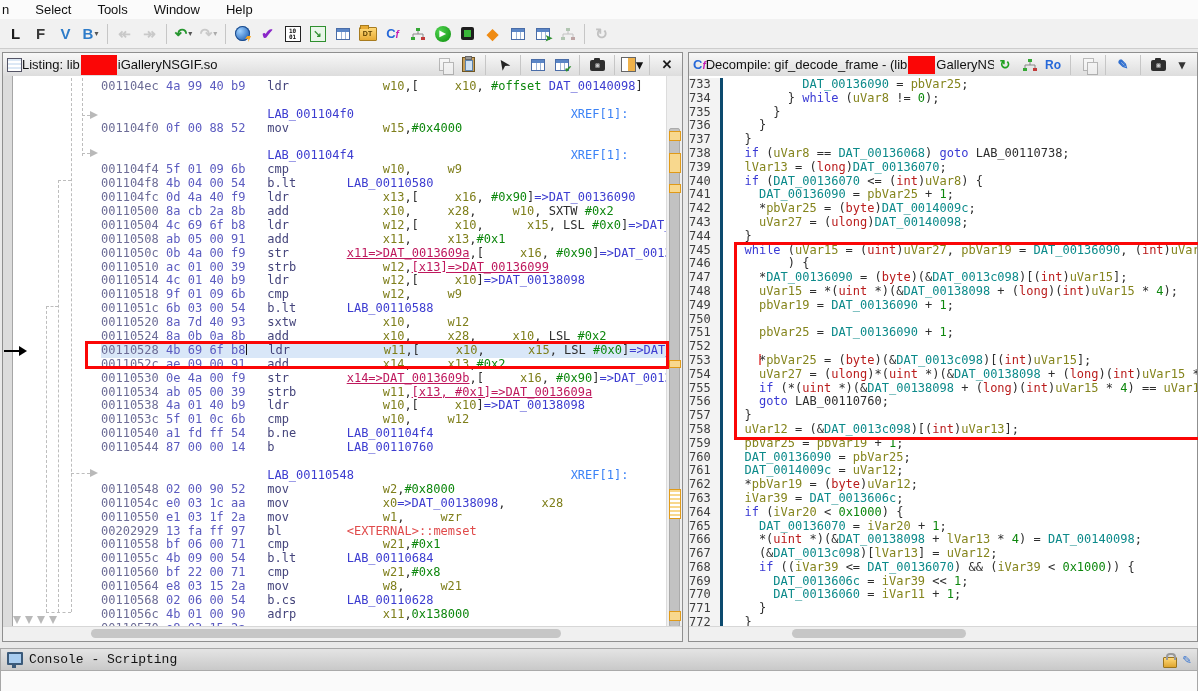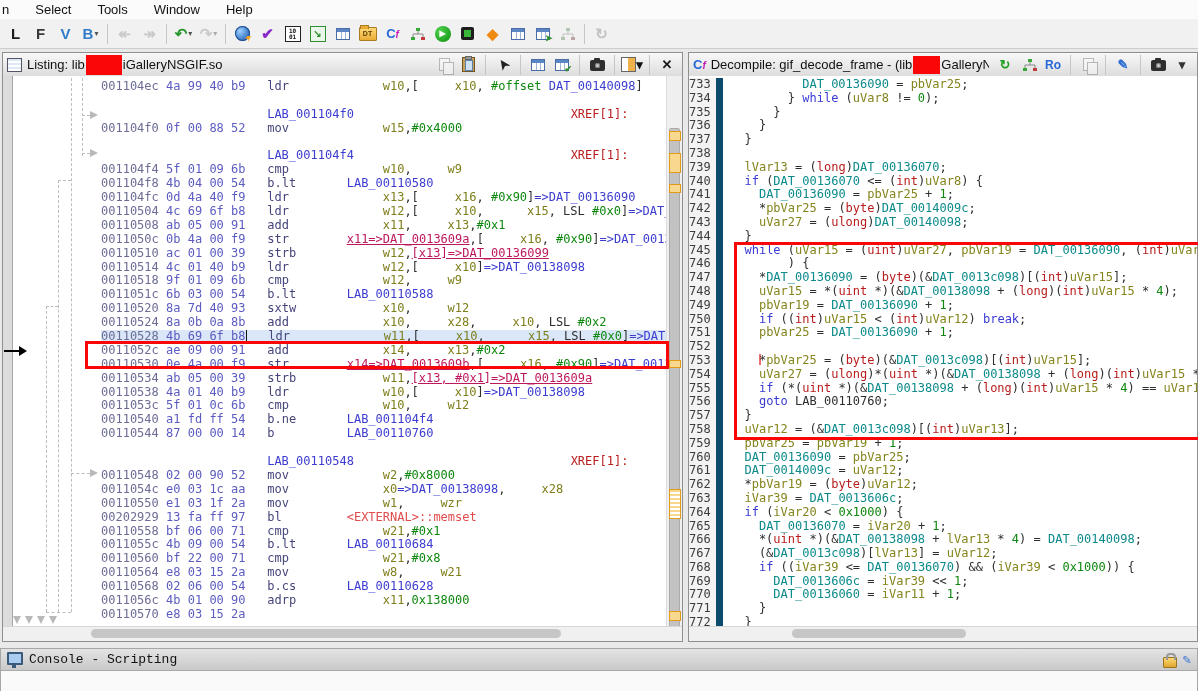--- a/index.html
+++ b/index.html
@@ -59,21 +59,21 @@
   .i-mon::after{content:"";position:absolute;left:3px;bottom:-5px;width:4px;height:3px;background:#3b5a7a;}
   .i-listing{width:13px;height:12px;border:1px solid #556;background:
      repeating-linear-gradient(#dce8f5 0 2px,#fff 2px 4px);}
   svg.tree{display:block;}
 
   
   .panel{position:absolute;top:52px;height:590px;background:#fff;border:1px solid #8f8f8f;box-sizing:border-box;}
   #listing{left:2px;width:681px;}
   #decomp{left:688px;width:510px;}
   .phead{height:23px;background:linear-gradient(#f8f8f8,#ddd);border-bottom:1px solid #b0b0b0;
-         display:flex;align-items:center;font-size:13px;color:#111;padding:0 4px;gap:5px;}
+         display:flex;align-items:center;font-size:13px;color:#111;padding:0 4px;}
   .phead .ptitle{white-space:nowrap;overflow:hidden;flex:1;display:flex;align-items:center;gap:0;}
   .phead .hicons{display:flex;align-items:center;gap:2px;flex:none;}
   .hic{width:22px;height:20px;display:flex;align-items:center;justify-content:center;font-size:13px;font-weight:bold;position:relative;}
   .hic.dis{opacity:.45;}
   .redact{display:inline-block;background:#fb0606;width:36px;height:20px;margin:0 1px;flex:none;}
   #decomp .redact{width:27px;height:18px;}
   .pbody{position:absolute;left:0;right:0;top:23px;bottom:14px;overflow:hidden;background:#fff;}
   .hscroll{position:absolute;left:0;right:0;bottom:0;height:14px;background:#f0f0f0;border-top:1px solid #d7d7d7;}
   .hscroll .thumb{position:absolute;top:2px;height:9px;background:#c6c6c6;border-radius:5px;}
   #listing .hscroll .thumb{left:88px;width:470px;}
@@ -86,33 +86,33 @@
   .hdash{position:absolute;height:0;border-top:1px dashed #bdbdbd;}
   .tri-r{position:absolute;width:0;height:0;border-top:4px solid transparent;border-bottom:4px solid transparent;border-left:8px solid #b9b9b9;}
   .tri-d{position:absolute;width:0;height:0;border-left:4px solid transparent;border-right:4px solid transparent;border-top:8px solid #b9b9b9;}
   #lcode{position:absolute;left:98px;right:16px;top:0;bottom:0;overflow:hidden;padding-top:4px;
          font:12px/13.9px "DejaVu Sans Mono",monospace;color:#2e2e2e;}
   .lline{white-space:pre;height:13.9px;}
   .lline.cur{background:#d9e7f8;}
   .addr{color:#6c6c96;} .byt{color:#5b5bc0;} .mn{color:#45457c;}
   .reg{color:#7e7e1a;margin-left:36px;} .num{color:#0d870d;} .ref{color:#3c3cd0;}
   .u{color:#be185d;text-decoration:underline;}
-  .ext{color:#e04b4b;} .xref{color:#b91c1c;}
+  .ext{color:#e04b4b;} .xref{color:#3b82f6;}
   .lcaret{display:inline-block;width:1px;height:11px;background:#111;vertical-align:-1px;}
   #lvscroll{position:absolute;right:0;top:0;width:15px;bottom:0;background:#efefef;border-left:1px solid #dcdcdc;}
   #lvscroll .vthumb{position:absolute;left:2px;right:2px;top:52px;height:497px;background:#c2c2c2;border:1px solid #ababab;border-radius:2px;}
   .omark{position:absolute;left:2px;width:10px;background:#f8d88e;border:1px solid #e09a18;z-index:3;}
   .omark.striped{background:repeating-linear-gradient(#f8d88e 0 2px,#fff 2px 4px);}
 
   
   #dcode{position:absolute;left:0;right:0;top:0;bottom:0;overflow:hidden;padding-top:2px;
          font:12px/13.8px "DejaVu Sans Mono",monospace;color:#2e2e2e;}
   .dline{display:flex;white-space:pre;height:13.8px;}
   .ln{width:34px;flex:none;text-align:right;padding-right:10px;background:#f3f3f3;
-      border-right:7px solid #0c4a6e;color:#3c3c3c;box-sizing:border-box;}
+      border-right:3px solid #0c4a6e;color:#3c3c3c;box-sizing:border-box;}
   .dc{padding-left:7px;}
   .g{color:#0c8a8a;text-align:center;} .k{color:#3a3ad4;} .t{color:#b91c1c;} .va{color:#84841c;} .n{color:#0d870d;}
   .dcaret{display:inline-block;width:2px;height:11px;background:#e87070;vertical-align:-1px;margin-right:-2px;}
 
   
   .redbox{position:absolute;border:3px solid #fb0606;z-index:50;pointer-events:none;}
   #ann-listing{left:85px;top:341px;width:578px;height:22px;}
   #ann-decomp{left:734px;top:242px;width:471px;height:192px;}
   #cur-arrow{position:absolute;left:4px;top:350px;width:15px;height:2px;background:#000;z-index:45;}
   #cur-arrow::after{content:"";position:absolute;right:-8px;top:-4px;border-left:8px solid #000;
@@ -296,20 +296,21 @@
     <div id="lcode">
         <div class="lline"><span class="addr">001104ec</span> <span class="byt">4a 99 40 b9</span>   <span class="mn">ldr        </span><span class="reg">w10</span>,[<span class="reg">x10</span>, <span class="num">#offset</span> <span class="ref">DAT_00140098</span>]</div>
         <div class="lline">&nbsp;</div>
         <div class="lline">                       <span class="ref">LAB_001104f0</span>                              <span class="xref">XREF[1]:</span></div>
         <div class="lline"><span class="addr">001104f0</span> <span class="byt">0f 00 88 52</span>   <span class="mn">mov        </span><span class="reg">w15</span>,<span class="num">#0x4000</span></div>
         <div class="lline">&nbsp;</div>
         <div class="lline">                       <span class="ref">LAB_001104f4</span>                              <span class="xref">XREF[1]:</span></div>
         <div class="lline"><span class="addr">001104f4</span> <span class="byt">5f 01 09 6b</span>   <span class="mn">cmp        </span><span class="reg">w10</span>,<span class="reg">w9</span></div>
         <div class="lline"><span class="addr">001104f8</span> <span class="byt">4b 04 00 54</span>   <span class="mn">b.lt       </span><span class="ref">LAB_00110580</span></div>
         <div class="lline"><span class="addr">001104fc</span> <span class="byt">0d 4a 40 f9</span>   <span class="mn">ldr        </span><span class="reg">x13</span>,[<span class="reg">x16</span>, <span class="num">#0x90</span>]<span class="ref">=&gt;DAT_00136090</span></div>
+        <div class="lline"><span class="addr">00110500</span> <span class="byt">8a cb 2a 8b</span>   <span class="mn">add        </span><span class="reg">x10</span>,<span class="reg">x28</span>,<span class="reg">w10</span>, SXTW <span class="num">#0x2</span></div>
         <div class="lline"><span class="addr">00110504</span> <span class="byt">4c 69 6f b8</span>   <span class="mn">ldr        </span><span class="reg">w12</span>,[<span class="reg">x10</span>, <span class="reg">x15</span>, LSL <span class="num">#0x0</span>]<span class="ref">=&gt;DAT_0013c098</span></div>
         <div class="lline"><span class="addr">00110508</span> <span class="byt">ab 05 00 91</span>   <span class="mn">add        </span><span class="reg">x11</span>,<span class="reg">x13</span>,<span class="num">#0x1</span></div>
         <div class="lline"><span class="addr">0011050c</span> <span class="byt">0b 4a 00 f9</span>   <span class="mn">str        </span><span class="u">x11=&gt;DAT_0013609a</span>,[<span class="reg">x16</span>, <span class="num">#0x90</span>]<span class="ref">=&gt;DAT_00136</span></div>
         <div class="lline"><span class="addr">00110510</span> <span class="byt">ac 01 00 39</span>   <span class="mn">strb       </span><span class="reg">w12</span>,<span class="u">[x13]=&gt;DAT_00136099</span></div>
         <div class="lline"><span class="addr">00110514</span> <span class="byt">4c 01 40 b9</span>   <span class="mn">ldr        </span><span class="reg">w12</span>,[<span class="reg">x10</span>]<span class="ref">=&gt;DAT_00138098</span></div>
         <div class="lline"><span class="addr">00110518</span> <span class="byt">9f 01 09 6b</span>   <span class="mn">cmp        </span><span class="reg">w12</span>,<span class="reg">w9</span></div>
         <div class="lline"><span class="addr">0011051c</span> <span class="byt">6b 03 00 54</span>   <span class="mn">b.lt       </span><span class="ref">LAB_00110588</span></div>
         <div class="lline"><span class="addr">00110520</span> <span class="byt">8a 7d 40 93</span>   <span class="mn">sxtw       </span><span class="reg">x10</span>,<span class="reg">w12</span></div>
         <div class="lline"><span class="addr">00110524</span> <span class="byt">8a 0b 0a 8b</span>   <span class="mn">add        </span><span class="reg">x10</span>,<span class="reg">x28</span>,<span class="reg">x10</span>, LSL <span class="num">#0x2</span></div>
         <div class="lline cur"><span class="addr">00110528</span> <span class="byt">4b 69 6f b8</span><span class="lcaret"></span>   <span class="mn">ldr        </span><span class="reg">w11</span>,[<span class="reg">x10</span>, <span class="reg">x15</span>, LSL <span class="num">#0x0</span>]<span class="ref">=&gt;DAT_0013c098</span></div>
@@ -389,33 +390,33 @@
         </span>
       </span>
   </div>
   <div class="pbody">
     <div id="dcode">
         <div class="dline"><span class="ln">733</span><span class="dc">          <span class="g">DAT_00136090</span> = <span class="va">pbVar25</span>;</span></div>
         <div class="dline"><span class="ln">734</span><span class="dc">        } <span class="k">while</span> (<span class="va">uVar8</span> != <span class="n">0</span>);</span></div>
         <div class="dline"><span class="ln">735</span><span class="dc">      }</span></div>
         <div class="dline"><span class="ln">736</span><span class="dc">    }</span></div>
         <div class="dline"><span class="ln">737</span><span class="dc">  }</span></div>
-        <div class="dline"><span class="ln">738</span></div>
+        <div class="dline"><span class="ln">738</span><span class="dc">  <span class="k">if</span> (<span class="va">uVar8</span> == <span class="g">DAT_00136068</span>) <span class="k">goto</span> LAB_00110738;</span></div>
         <div class="dline"><span class="ln">739</span><span class="dc">  <span class="va">lVar13</span> = (<span class="t">long</span>)<span class="g">DAT_00136070</span>;</span></div>
         <div class="dline"><span class="ln">740</span><span class="dc">  <span class="k">if</span> (<span class="g">DAT_00136070</span> &lt;= (<span class="t">int</span>)<span class="va">uVar8</span>) {</span></div>
         <div class="dline"><span class="ln">741</span><span class="dc">    <span class="g">DAT_00136090</span> = <span class="va">pbVar25</span> + <span class="n">1</span>;</span></div>
         <div class="dline"><span class="ln">742</span><span class="dc">    *<span class="va">pbVar25</span> = (<span class="t">byte</span>)<span class="g">DAT_0014009c</span>;</span></div>
         <div class="dline"><span class="ln">743</span><span class="dc">    <span class="va">uVar27</span> = (<span class="t">ulong</span>)<span class="g">DAT_00140098</span>;</span></div>
         <div class="dline"><span class="ln">744</span><span class="dc">  }</span></div>
         <div class="dline"><span class="ln">745</span><span class="dc">  <span class="k">while</span> (<span class="va">uVar15</span> = (<span class="t">uint</span>)<span class="va">uVar27</span>, <span class="va">pbVar19</span> = <span class="g">DAT_00136090</span>, (<span class="t">int</span>)<span class="va">uVar12</span></span></div>
         <div class="dline"><span class="ln">746</span><span class="dc">        ) {</span></div>
         <div class="dline"><span class="ln">747</span><span class="dc">    *<span class="g">DAT_00136090</span> = (<span class="t">byte</span>)(&amp;<span class="g">DAT_0013c098</span>)[(<span class="t">int</span>)<span class="va">uVar15</span>];</span></div>
         <div class="dline"><span class="ln">748</span><span class="dc">    <span class="va">uVar15</span> = *(<span class="t">uint</span> *)(&amp;<span class="g">DAT_00138098</span> + (<span class="t">long</span>)(<span class="t">int</span>)<span class="va">uVar15</span> * <span class="n">4</span>);</span></div>
         <div class="dline"><span class="ln">749</span><span class="dc">    <span class="va">pbVar19</span> = <span class="g">DAT_00136090</span> + <span class="n">1</span>;</span></div>
-        <div class="dline"><span class="ln">750</span><span class="dc">    <span class="k">if</span> ((<span class="t">int</span>)<span class="va">uVar15</span> &lt; (<span class="t">int</span>)<span class="va">uVar12</span>) <span class="k">break</span>;</span></div>
+        <div class="dline"><span class="ln">750</span></div>
         <div class="dline"><span class="ln">751</span><span class="dc">    <span class="va">pbVar25</span> = <span class="g">DAT_00136090</span> + <span class="n">1</span>;</span></div>
         <div class="dline"><span class="ln">752</span></div>
         <div class="dline"><span class="ln">753</span><span class="dc">    <span class="dcaret"></span>*<span class="va">pbVar25</span> = (<span class="t">byte</span>)(&amp;<span class="g">DAT_0013c098</span>)[(<span class="t">int</span>)<span class="va">uVar15</span>];</span></div>
         <div class="dline"><span class="ln">754</span><span class="dc">    <span class="va">uVar27</span> = (<span class="t">ulong</span>)*(<span class="t">uint</span> *)(&amp;<span class="g">DAT_00138098</span> + (<span class="t">long</span>)(<span class="t">int</span>)<span class="va">uVar15</span> * </span></div>
         <div class="dline"><span class="ln">755</span><span class="dc">    <span class="k">if</span> (*(<span class="t">uint</span> *)(&amp;<span class="g">DAT_00138098</span> + (<span class="t">long</span>)(<span class="t">int</span>)<span class="va">uVar15</span> * <span class="n">4</span>) == <span class="va">uVar15</span>)</span></div>
         <div class="dline"><span class="ln">756</span><span class="dc">    <span class="k">goto</span> LAB_00110760;</span></div>
         <div class="dline"><span class="ln">757</span><span class="dc">  }</span></div>
         <div class="dline"><span class="ln">758</span><span class="dc">  <span class="va">uVar12</span> = (&amp;<span class="g">DAT_0013c098</span>)[(<span class="t">int</span>)<span class="va">uVar13</span>];</span></div>
         <div class="dline"><span class="ln">759</span><span class="dc">  <span class="va">pbVar25</span> = <span class="va">pbVar19</span> + <span class="n">1</span>;</span></div>
         <div class="dline"><span class="ln">760</span><span class="dc">  <span class="g">DAT_00136090</span> = <span class="va">pbVar25</span>;</span></div>

